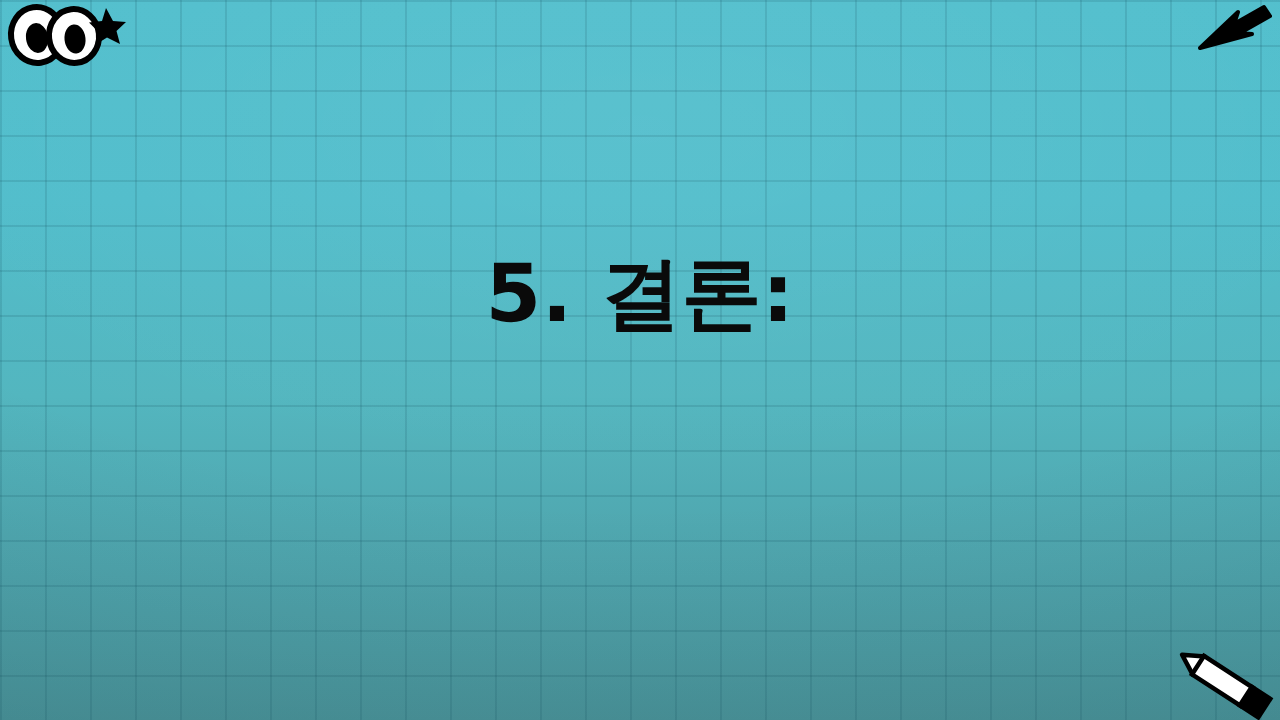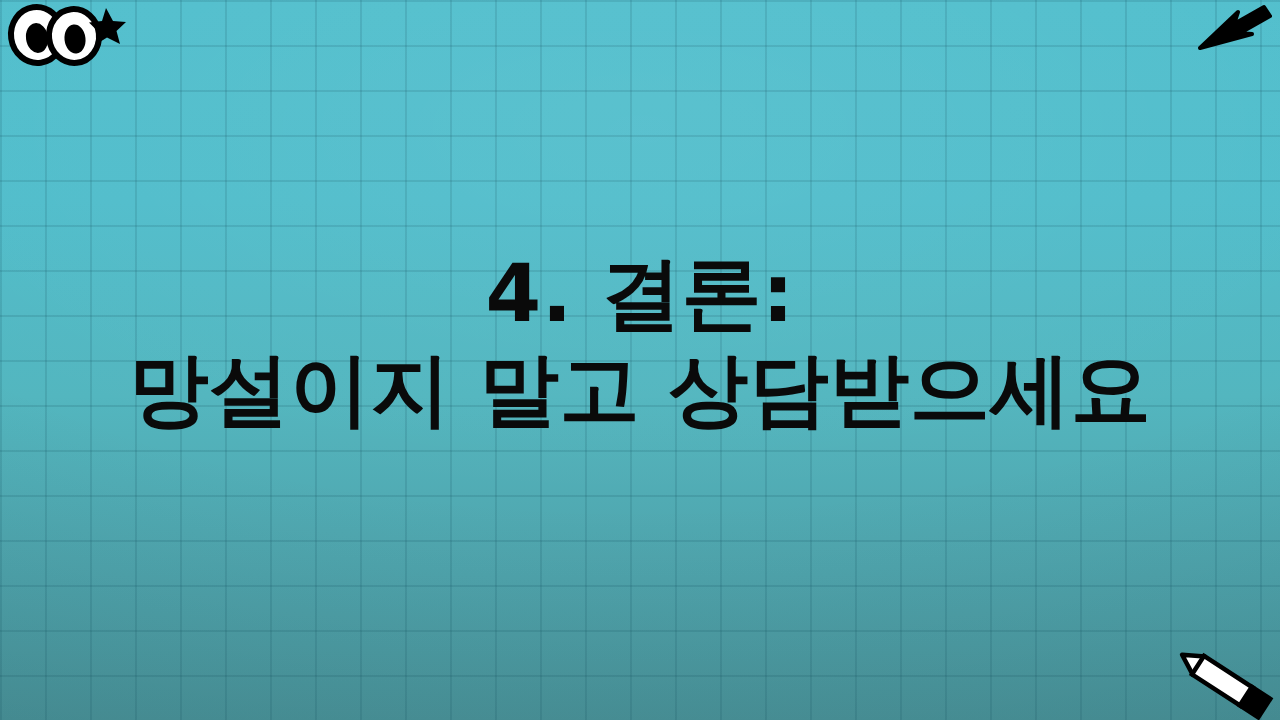--- a/index.html
+++ b/index.html
@@ -125,17 +125,16 @@
         <path d="M6 38 L26 27 L26 49 Z" fill="#ffffff" stroke="#000000" stroke-width="4.5" stroke-linejoin="round"></path>
 
         <rect x="25" y="27" width="58" height="22" fill="#ffffff" stroke="#000000" stroke-width="4.5"></rect>
 
         <rect x="82" y="27" width="22" height="22" fill="#000000" stroke="#000000" stroke-width="4.5"></rect>
       </g>
     </svg>
   </div>
 
   <div class="title-block">
-    <span class="title-line title-line-1">4. 결론:</span>
-    <span class="title-line title-line-2">망설이지 말고 상담받으세요</span>
+    <span class="title-line title-line-1">5. 결론:</span>
   </div>
 
 </div>
 
 </body></html>

